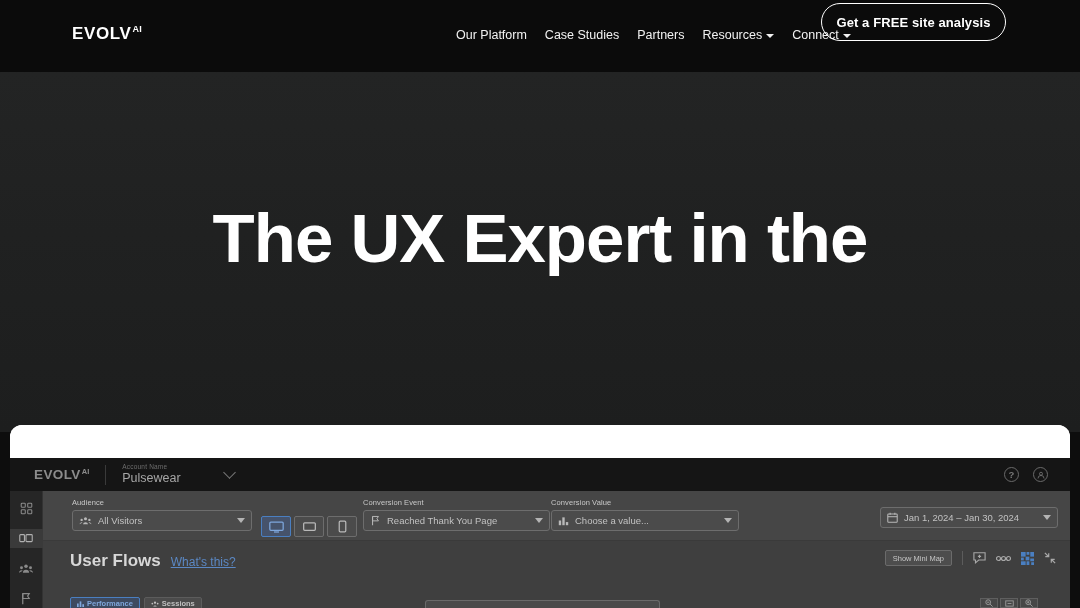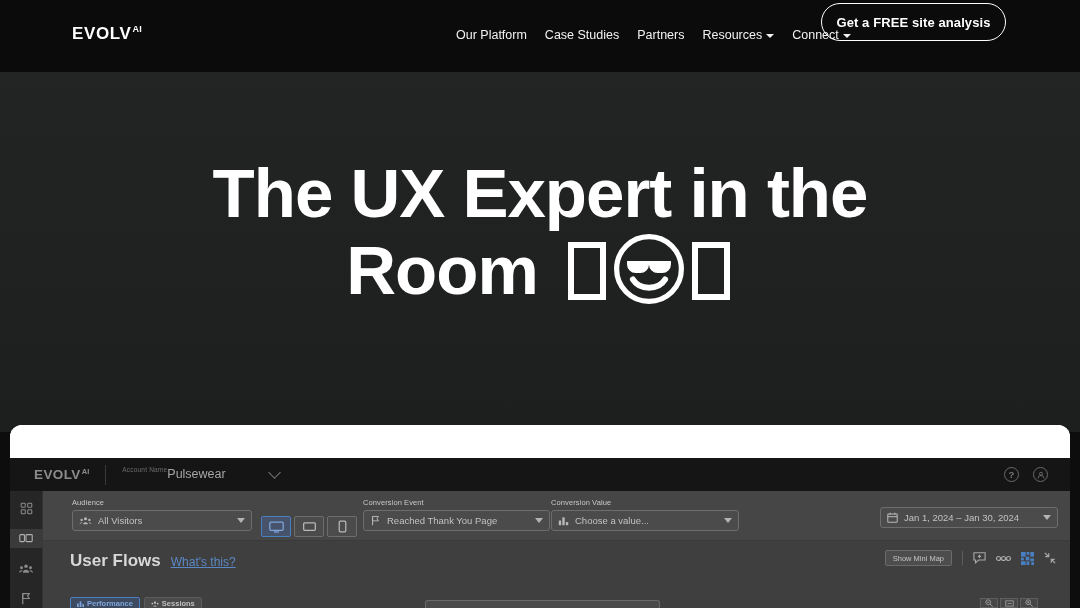--- a/index.html
+++ b/index.html
@@ -83,21 +83,21 @@
     position: relative; height: 33px; background: #151515;
     display: flex; align-items: center;
   }
   .app-logo {
     margin-left: 24px; display: flex; align-items: flex-start;
     color: #8c8c8c;
   }
   .app-logo-main { font-size: 13.5px; font-weight: 800; letter-spacing: .4px; line-height: 1; }
   .app-logo-sup { font-size: 7.5px; font-weight: 700; margin-left: 1px; line-height: 1; }
   .app-divider { width: 1px; height: 20px; background: #3a3a3a; margin: 0 16px; }
-  .acct { display: flex; flex-direction: row; justify-content: flex-end; line-height: 1.05; }
+  .acct { display: flex; flex-direction: column; justify-content: flex-end; line-height: 1.05; }
   .acct-label { font-size: 6.5px; color: #6d6d6d; letter-spacing: .2px; }
   .acct-value { font-size: 12.5px; color: #a6a6a6; font-weight: 400; margin-top: 1px; }
   .acct-caret {
     margin-left: 44px; width: 9px; height: 9px;
     border-right: 1.6px solid #7a7a7a; border-bottom: 1.6px solid #7a7a7a;
     transform: rotate(45deg); margin-top: -4px;
   }
   .app-header-right {
     position: absolute; right: 22px; top: 0; height: 33px;
     display: flex; align-items: center; gap: 14px;
@@ -227,27 +227,20 @@
         <span class="caret"></span>
       </div>
     </div>
 
     <div class="cta">Get a FREE site analysis</div>
   </div>
 
   <div class="hero">
     <div class="hero-title">
       <div>The UX Expert in the</div>
-      <div>
-        <span>Room</span><span style="display:inline-block;width:26px"></span><span class="tofu"></span><span class="smiley"><svg width="74" height="74" viewBox="0 0 64 64">
-              <circle cx="32" cy="32" r="28" fill="none" stroke="#fff" stroke-width="4.5"></circle>
-              <path d="M13 25 h38 v3 a7.5 7.5 0 0 1 -7.5 7.5 h-4 a7.5 7.5 0 0 1 -7.5 -7.5 a7.5 7.5 0 0 1 -7.5 7.5 h-4 a7.5 7.5 0 0 1 -7.5 -7.5 z" fill="#fff"></path>
-              <path d="M18 41 a16 14 0 0 0 28 0" fill="none" stroke="#fff" stroke-width="5" stroke-linecap="round"></path>
-            </svg></span><span class="tofu"></span>
-      </div>
     </div>
   </div>
 
   <div class="app-window">
     <div class="app-white-gap"></div>
 
     <div class="app-shell">
 
       <div class="app-header">
         <div class="app-logo">

